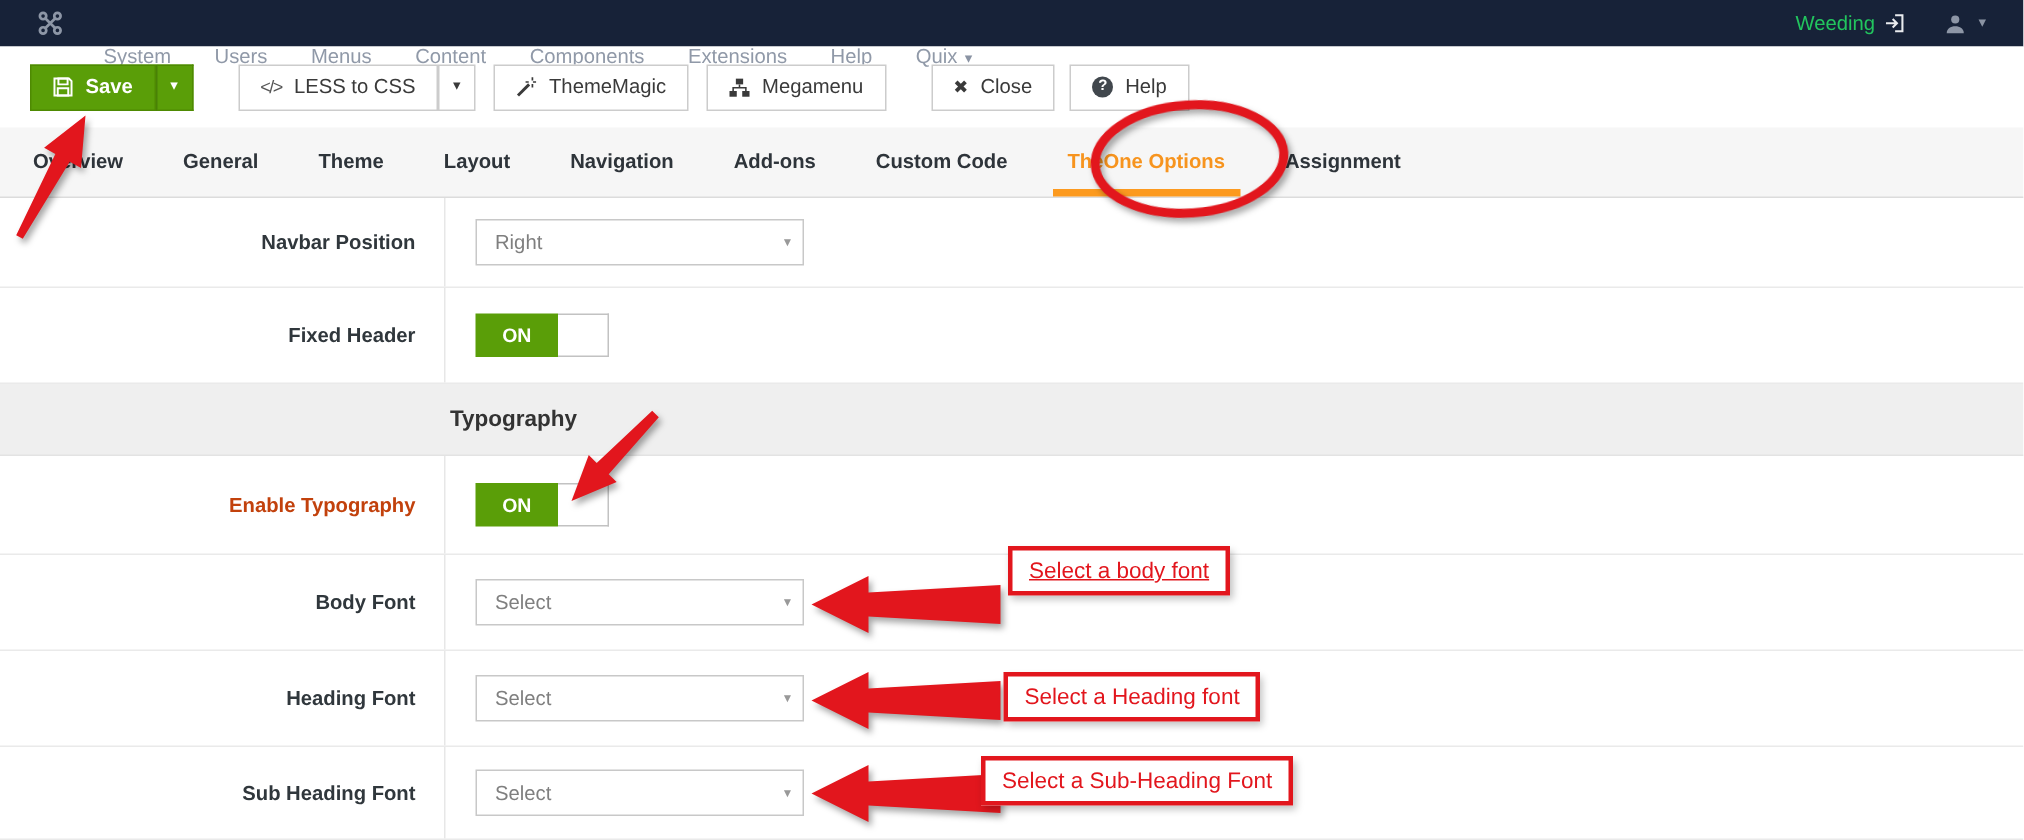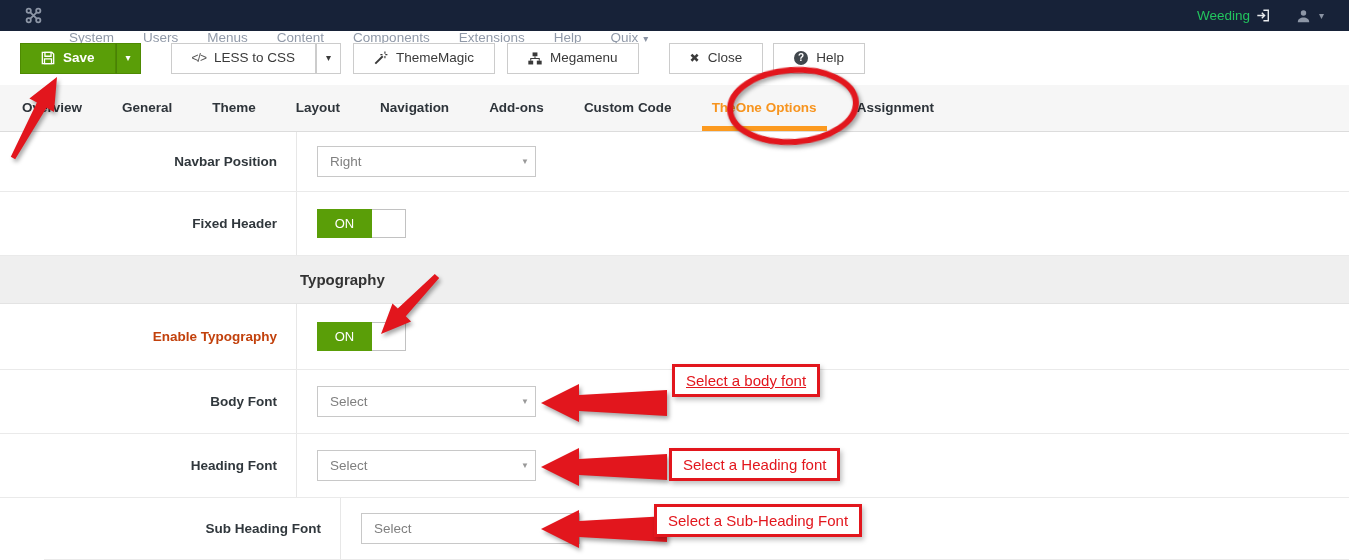--- a/index.html
+++ b/index.html
@@ -19,21 +19,21 @@
   .menu-item { margin-right:29px; cursor:pointer; white-space:nowrap; }
   .menu-item .caret { font-size:10px; margin-left:5px; color:#8a93a3; }
   .topbar-right { margin-left:auto; display:flex; align-items:center; gap:26px; }
   .user-link { color:#22c55e; display:flex; align-items:center; gap:6px; cursor:pointer; }
   .user-menu { display:flex; align-items:center; gap:8px; cursor:pointer; color:#8a93a3; }
   .user-menu .caret { font-size:10px; }
   
   .toolbar { height:54px; background:#fff; display:flex; align-items:center; padding-left:20px; }
   .btn {
     height:31px; border:1px solid #ccc; background:#fff; color:#3a3a3a;
-    font-size:13.5px; padding:0 20px; display:inline-flex; align-items:center; gap:8px;
+    font-size:13.5px; padding:0 14px; display:inline-flex; align-items:center; gap:8px;
     cursor:pointer; font-family:inherit; line-height:1;
   }
   .btn .bicon { display:inline-flex; align-items:center; }
   .btn-success { background:#5A9E08; border-color:#4e8a02; color:#fff; font-weight:bold; }
   .btn-group { display:inline-flex; }
   .btn-group .btn + .btn { border-left:1px solid rgba(0,0,0,0.18); padding:0 9px; }
   .btn-group .btn-white + .btn-white { border-left:1px solid #ccc; }
   .caret-sm { font-size:10px; }
   .g30 { margin-right:30px; } .g12 { margin-right:12px; } .g10 { margin-right:10px; }
   .help-circle {
@@ -50,37 +50,37 @@
   .tab {
     padding:0 20px; line-height:46px; font-weight:bold; font-size:13.5px;
     color:#2e343a; cursor:pointer; position:relative; white-space:nowrap;
   }
   .tab.active { color:#F7941E; }
   .tab.active::after {
     content:""; position:absolute; left:10px; right:10px; bottom:0; height:5px; background:#FC9A1F;
   }
   
   .form-row { display:flex; border-bottom:1px solid #eaeaea; background:#fff; }
-  .h60{height:60px;} .h64{height:64px;} .h66{height:66px;} .h62{height:62px;margin-left:44px;}
+  .h60{height:60px;} .h64{height:64px;} .h66{height:66px;} .h62{height:62px;}
   .label-col {
     width:297px; border-right:1px solid #e7e7e7; display:flex; align-items:center;
     justify-content:flex-end; padding-right:19px; flex:none;
   }
   .form-label { font-weight:bold; font-size:13.5px; color:#30373c; text-align:right; }
   .form-label.highlight { color:#c2410c; }
   .control-col { flex:1; display:flex; align-items:center; padding-left:20px; }
   .select {
     width:219px; height:31px; border:1px solid #c8c8c8; background:#fff;
     display:flex; align-items:center; justify-content:space-between;
     padding:0 6px 0 12px; color:#7f7f7f; font-size:13.5px; cursor:pointer;
   }
   .select-caret { color:#999; font-size:8px; }
   .toggle { display:inline-flex; height:29px; cursor:pointer; }
   .toggle-on {
-    width:55px; background:#5A9E08; color:#fff; font-weight:normal; font-size:13px;
+    width:55px; background:#5A9E08; color:#fff; font-weight:bold; font-size:13px;
     display:flex; align-items:center; justify-content:center;
   }
   .toggle-off { width:34px; background:#fff; border:1px solid #c2c2c2; border-left:none; }
   .section-row {
     height:48px; background:#efefef; border-bottom:1px solid #e3e3e3;
     display:flex; align-items:center; padding-left:300px;
   }
   .section-title { font-weight:bold; font-size:15px; color:#333; }
   
   .annotation-overlay { position:absolute; left:0; top:0; z-index:50; pointer-events:none; }

